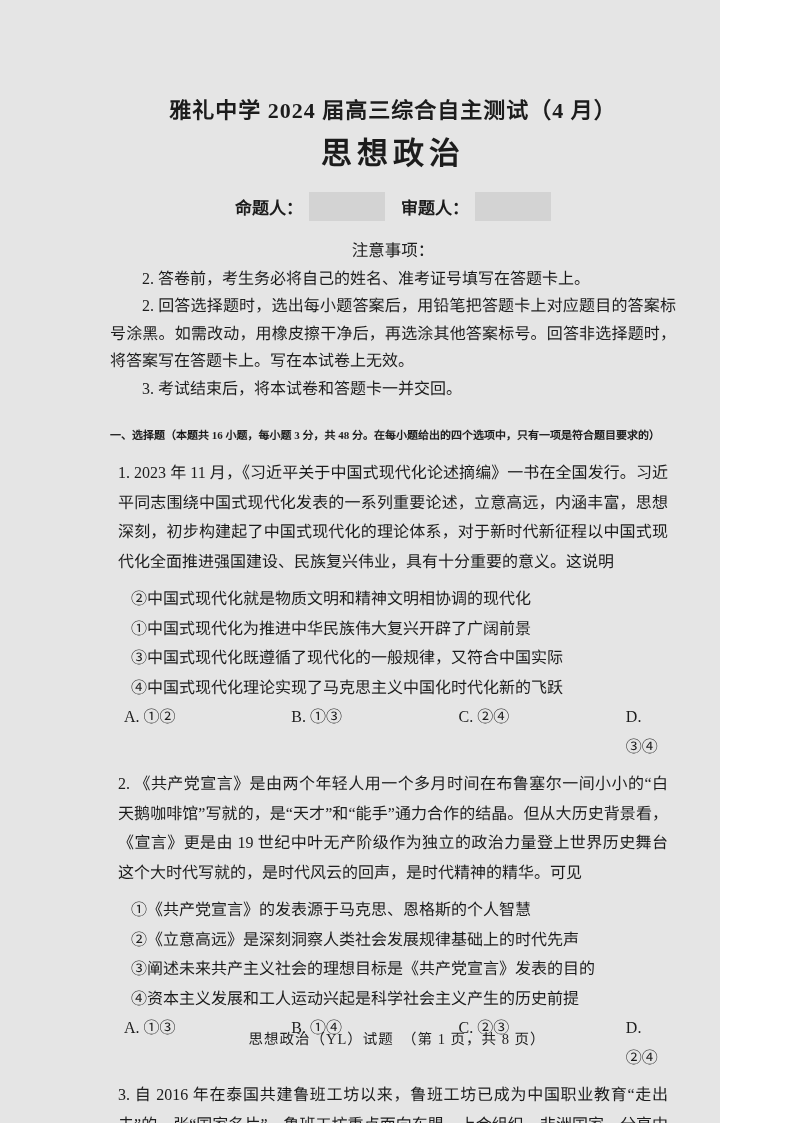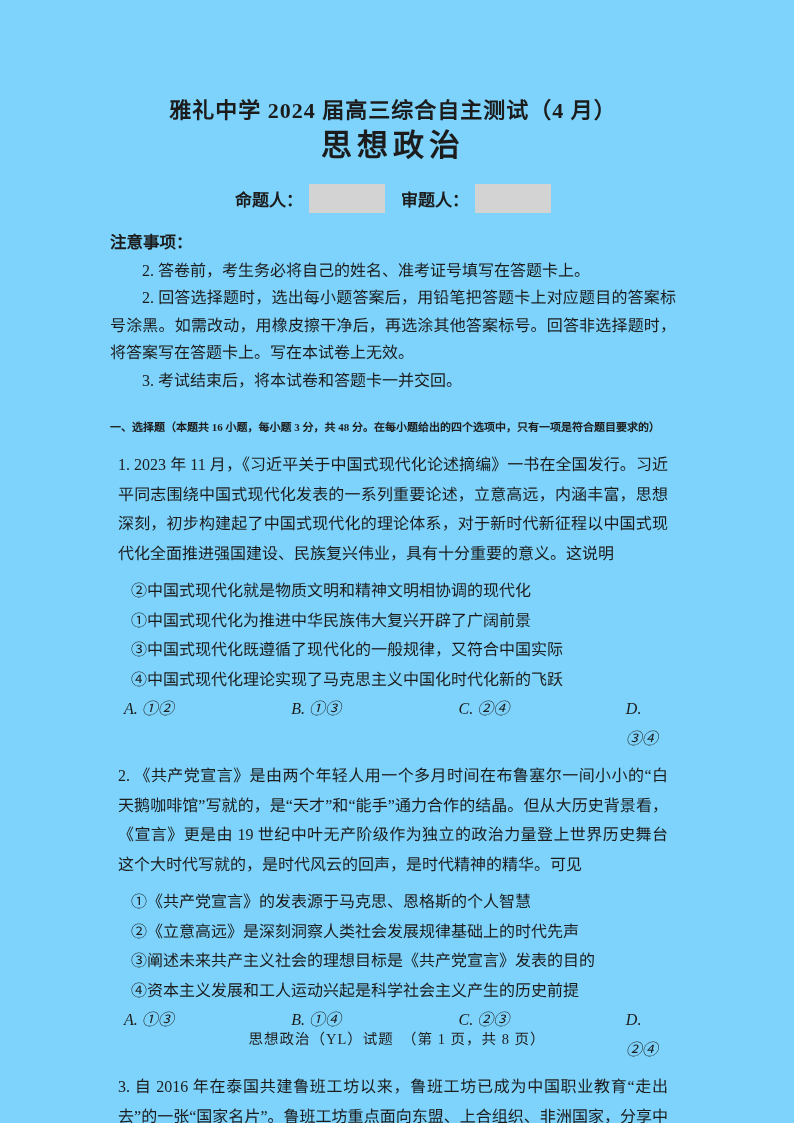--- a/index.html
+++ b/index.html
@@ -10,23 +10,23 @@
   body {
     width: 794px;
     height: 1123px;
     position: relative;
     overflow: hidden;
     font-family: "Liberation Serif", "DejaVu Serif", serif;
     color: #1c1c1c;
   }
   .sheet {
     position: relative;
-    width: 794px;
+    width: 720px;
     height: 1123px;
-    background: #7dd3fc;
+    background: #e5e5e5;
   }
   .content {
     position: absolute;
     left: 110px;
     top: 96px;
     width: 566px;
   }
   .paper-title {
     text-align: center;
     font-size: 22px;
@@ -35,21 +35,21 @@
     letter-spacing: 1px;
     white-space: nowrap;
   }
   .subject-title {
     text-align: center;
     font-size: 31px;
     font-weight: bold;
     font-family: "Liberation Sans", "DejaVu Sans", sans-serif;
     letter-spacing: 5px;
     line-height: 40px;
-    margin-top: 0;
+    margin-top: 8px;
   }
   .authors-row {
     margin-top: 18px;
     display: flex;
     justify-content: center;
     align-items: center;
     gap: 16px;
     font-size: 17px;
     font-weight: bold;
   }
@@ -63,22 +63,23 @@
     height: 29px;
     background: #d3d3d3;
     margin-left: 6px;
   }
   .notice {
     margin-top: 16px;
     font-size: 16px;
     line-height: 27.5px;
   }
   .notice-heading {
-    font-weight: bold;
+    font-weight: normal;
     font-size: 16.5px;
+    text-align: center;
   }
   .notice-item {
     margin: 0;
     text-indent: 2em;
     text-align: justify;
   }
   .section-heading {
     margin-top: 19px;
     font-size: 11px;
     font-weight: bold;
@@ -96,21 +97,20 @@
   }
   .option-line {
     margin: 0;
     padding-left: 21px;
     line-height: 29.5px;
   }
   .choice-row {
     display: flex;
     padding-left: 14px;
     line-height: 29.5px;
-    font-style: italic;
   }
   .choice-row span {
     width: 172px;
   }
   .choice-row span:last-child {
     width: auto;
   }
   .page-footer {
     position: absolute;
     left: 0;

